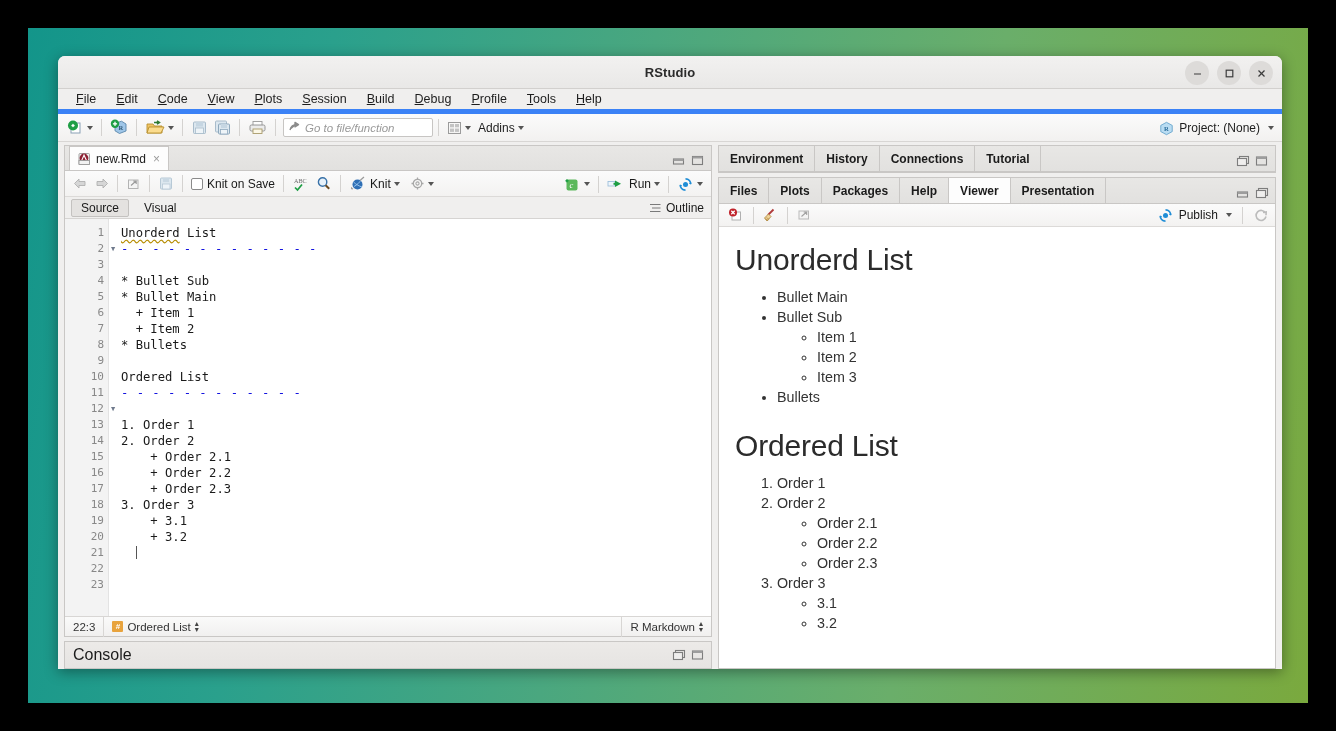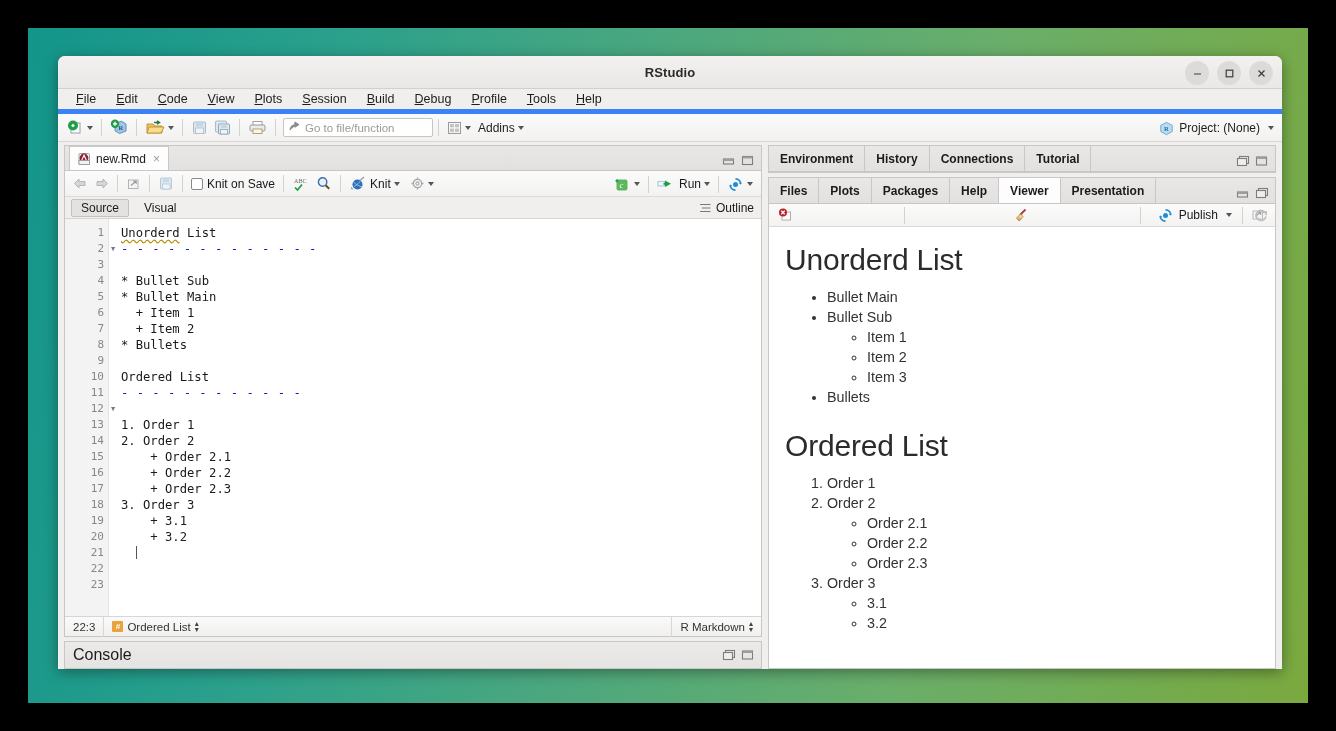--- a/index.html
+++ b/index.html
@@ -76,33 +76,33 @@
   .caret {
     width: 0; height: 0; margin-left: 3px;
     border-left: 3.5px solid transparent;
     border-right: 3.5px solid transparent;
     border-top: 4px solid #555;
   }
   .gotofile {
     display: flex; align-items: center;
     width: 150px; height: 19px;
     background: #fff; border: 1px solid #c7c5c3; border-radius: 2px;
-    padding: 0 4px; margin-left: 2px;
+    padding: 0 4px; margin-left: 2px; font-style: italic;
   }
   .gotofile .ph { font-size: 11.5px; color: #9a9a9a; margin-left: 4px; }
   .addins { font-size: 12px; color: #1d1d1d; margin-left: 4px; }
   .project {
     position: absolute; right: 8px; top: 0; height: 28px;
     display: flex; align-items: center; gap: 5px;
     font-size: 12px; color: #1d1d1d;
   }
 
   
   .panes { flex: 1; display: flex; min-height: 0; background: #f0efee; padding: 3px 6px 0 6px; gap: 6px; }
-  .leftcol { width: 698px; display: flex; flex-direction: column; min-height: 0; }
+  .leftcol { width: 648px; display: flex; flex-direction: column; min-height: 0; }
   .rightcol { flex: 1; display: flex; flex-direction: column; min-height: 0; }
 
   
   .pane { border: 1px solid #c9c7c5; background: #fff; display: flex; flex-direction: column; min-height: 0; }
   .tabstrip {
     height: 25px; flex: 0 0 25px;
     background: linear-gradient(#e8e7e5, #e2e1df);
     display: flex; align-items: flex-end; position: relative;
     border-bottom: 1px solid #c9c7c5;
   }
@@ -208,21 +208,21 @@
     height: 25px; display: flex; align-items: center; padding: 0 11px;
     font-size: 12px; font-weight: bold; color: #1b1b1b;
     border-right: 1px solid #c9c7c5;
   }
   .rtab.active { background: #fdfdfd; }
   .viewerpane { flex: 1; display: flex; flex-direction: column; min-height: 0; margin-top: 4px; }
   .viewertoolbar {
     height: 23px; flex: 0 0 23px;
     background: linear-gradient(#fbfbfb, #f3f2f1);
     border-bottom: 1px solid #dcdad8;
-    display: flex; align-items: center; padding: 0 6px; position: relative; justify-content: space-between;
+    display: flex; align-items: center; padding: 0 6px; position: relative;
   }
   .publish { position: absolute; right: 6px; display: flex; align-items: center; gap: 5px; font-size: 12px; color: #1a1a1a; }
 
   .viewerbody {
     flex: 1; background: #fff; overflow: hidden;
     padding: 16px 22px 0 16px;
     font-family: "Liberation Sans", sans-serif;
     color: #333;
   }
   .vh1 { font-size: 30px; font-weight: normal; color: #2b2b2b; margin-bottom: 10px; letter-spacing: -.2px; }

